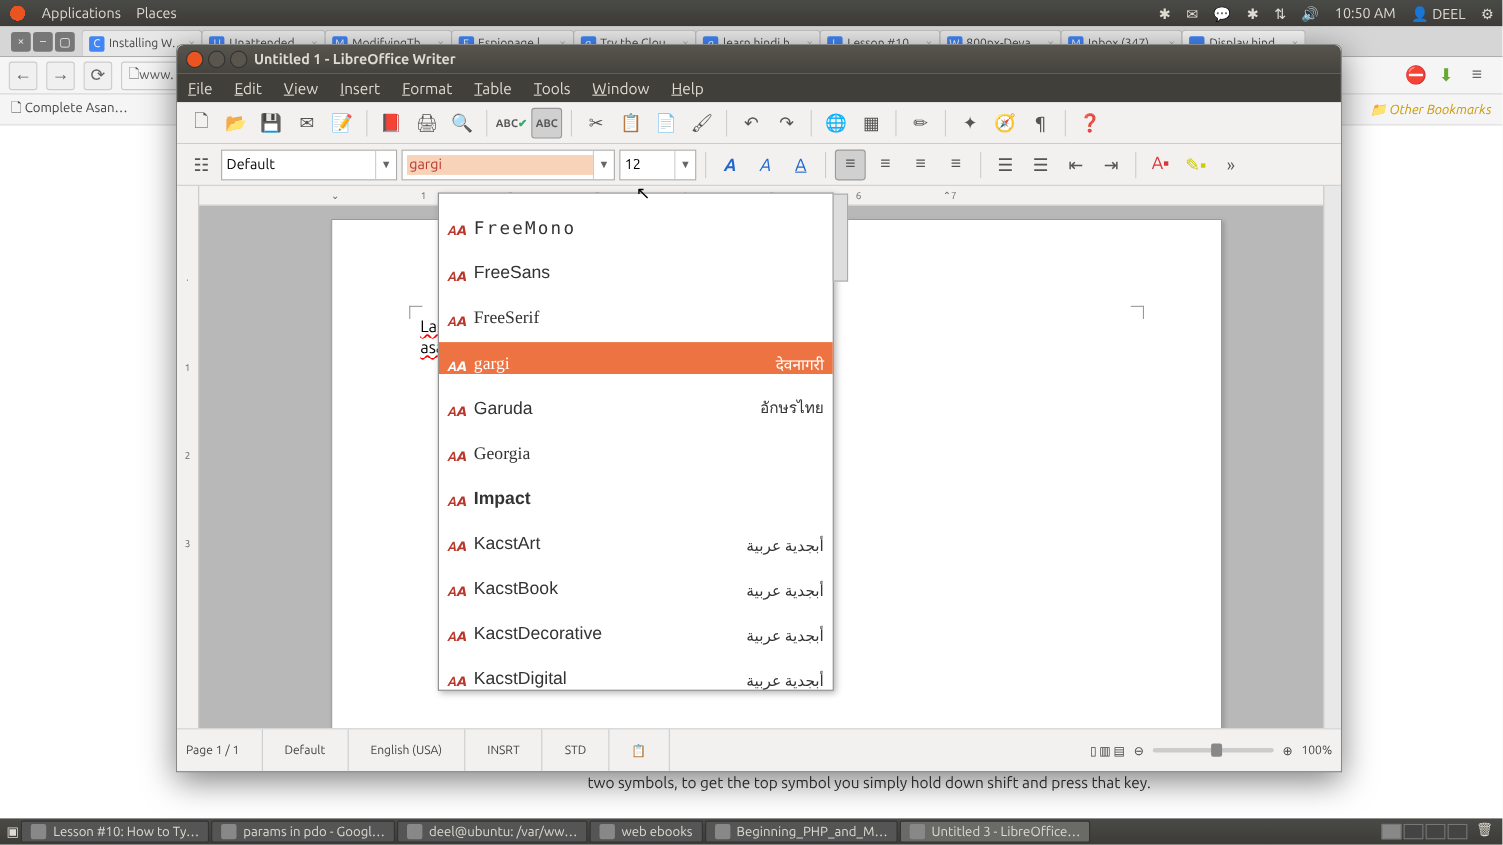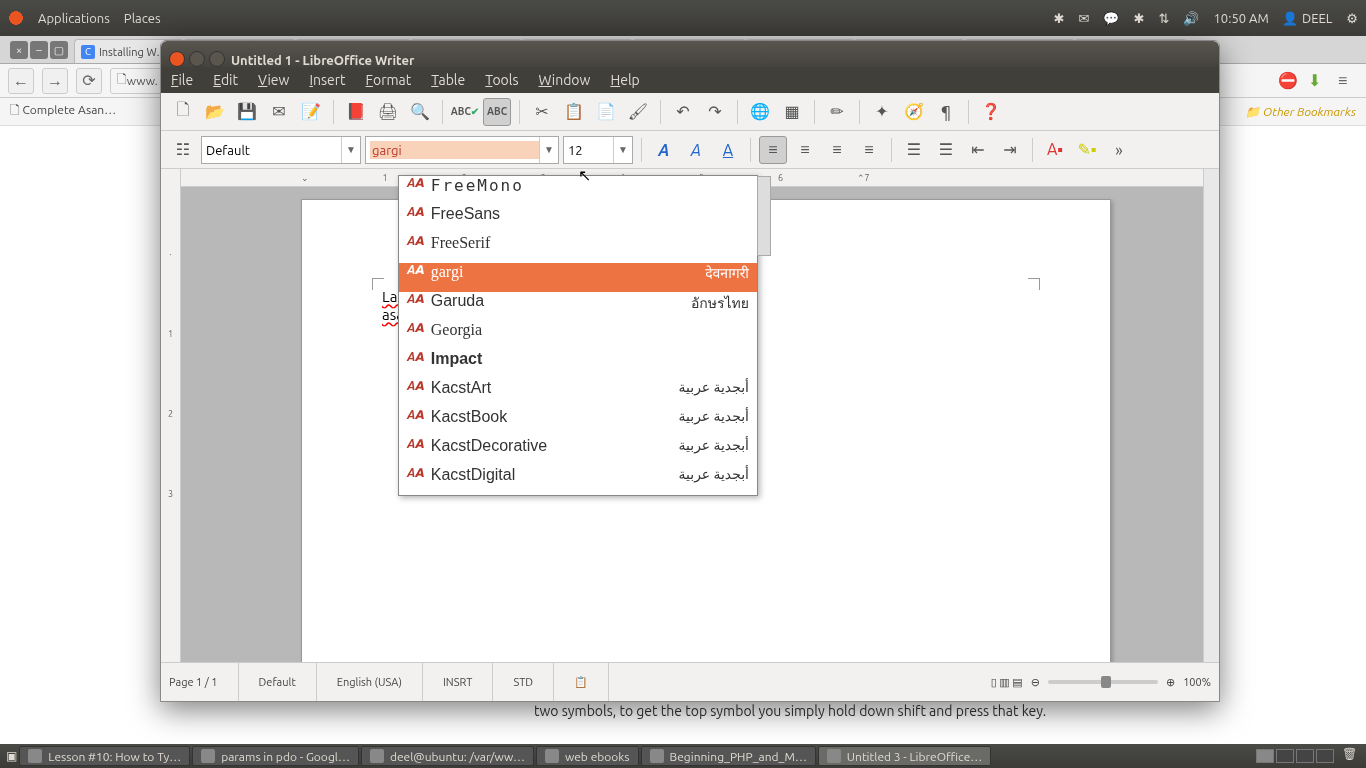--- a/index.html
+++ b/index.html
@@ -1,19 +1,19 @@
 <!DOCTYPE html>
 <html><head>
 <meta charset="utf-8">
 <style>
 * { margin: 0; padding: 0; box-sizing: border-box; font-family: Ubuntu, "Segoe UI", sans-serif; }
 body { width: 1366px; height: 768px; background: #fff; overflow: hidden; position: relative; }
 
 
-.top-panel { height: 36px; background: linear-gradient(#4a4a46, #3c3b37); color: #dfdbd2; display: flex; align-items: center; padding: 0 8px; font-size: 13px; }
+.top-panel { height: 24px; background: linear-gradient(#4a4a46, #3c3b37); color: #dfdbd2; display: flex; align-items: center; padding: 0 8px; font-size: 13px; }
 .top-panel .left { display: flex; gap: 14px; align-items: center;}
 .top-panel .right { margin-left: auto; display: flex; gap: 14px; align-items: center; }
 .ubuntu-logo { width: 16px; height: 16px; background: radial-gradient(circle at 50% 50%, #e95420 60%, transparent 61%); border-radius: 50%; }
 
 
 .browser-tabs { height: 28px; background: #d6d6d6; display: flex; align-items: flex-end; padding-left: 4px; border-bottom: 1px solid #aaa;}
 .win-ctl { display:flex; gap:2px; padding:4px 6px; align-items:center;}
 .win-ctl span{ width:18px;height:18px; background:#777; border-radius:3px; display:flex;align-items:center;justify-content:center;color:#eee;font-size:11px;}
 .btab { height: 24px; background: #e8e8e8; border: 1px solid #b8b8b8; border-bottom: none; border-radius: 4px 4px 0 0; padding: 0 6px; font-size: 11px; color: #444; display: flex; align-items: center; gap: 4px; max-width: 130px; white-space: nowrap; overflow: hidden; margin-right: -1px;}
 .btab .fav{width:14px;height:14px;background:#4285f4;border-radius:2px;font-size:10px;color:#fff;text-align:center;line-height:14px;}
@@ -26,21 +26,21 @@
 .url-bar { flex: 0 0 60px; height: 26px; border: 1px solid #ccc; border-radius: 3px; padding: 0 6px; font-size: 12px; color: #555; display:flex;align-items:center;overflow:hidden;}
 .browser-toolbar .right{margin-left:auto;display:flex;gap:10px;align-items:center;}
 .menu-icon{width:20px;height:20px;color:#666;font-size:16px;}
 
 
 .bookmarks-bar { height: 28px; background: #f5f5f5; border-bottom: 1px solid #ddd; display: flex; align-items: center; padding: 0 10px; font-size: 12px; color: #444;}
 .bookmarks-bar .right{margin-left:auto;display:flex;align-items:center;gap:4px;}
 
 
 .lo-window { position: absolute; left: 160px; top: 40px; width: 1060px; height: 662px; background: #f2f1f0; border: 1px solid #888; border-radius: 6px 6px 0 0; box-shadow: 0 8px 30px rgba(0,0,0,0.5); display:flex; flex-direction:column;}
-.lo-title { height: 26px; background: linear-gradient(#57554e, #45433d); border-radius: 6px 6px 0 0; display: flex; align-items: flex-end; padding: 0 8px; gap: 6px;}
+.lo-title { height: 26px; background: linear-gradient(#57554e, #45433d); border-radius: 6px 6px 0 0; display: flex; align-items: center; padding: 0 8px; gap: 6px;}
 .lo-title .btns{display:flex;gap:4px;}
 .lo-title .wbtn{width:16px;height:16px;border-radius:50%;background:#5a564e;border:1px solid #333;}
 .lo-title .wbtn.close{background:#e95420;}
 .lo-title .txt{color:#dfdbd2;font-size:13px;font-weight:bold;}
 
 .lo-menu { height: 26px; background: #403f3a; display: flex; align-items: center; padding: 0 10px; gap: 20px; color:#dfdbd2; font-size:14px;}
 .lo-menu span{cursor:default;}
 .lo-menu span u{text-decoration:underline;}
 
 .lo-tb1, .lo-tb2 { background: #f2f1f0; border-bottom: 1px solid #ccc; display: flex; align-items: center; padding: 4px 8px; gap: 4px; height:38px;}
@@ -70,21 +70,21 @@
 
 
 .lo-status{height:39px;background:#f2f1f0;border-top:1px solid #ccc;display:flex;align-items:center;font-size:11px;color:#444;padding:0 8px;gap:20px;}
 .lo-status .cell{border-right:1px solid #ccc;padding-right:20px;height:100%;display:flex;align-items:center;}
 .lo-status .zoom{margin-left:auto;display:flex;align-items:center;gap:8px;}
 .zoom-slider{width:110px;height:4px;background:#ccc;border-radius:2px;position:relative;}
 .zoom-slider::after{content:"";position:absolute;left:48%;top:-4px;width:10px;height:12px;background:#888;border-radius:2px;}
 
 
 .font-dropdown{position:absolute;left:398px;top:175px;width:360px;background:#fff;border:1px solid #888;box-shadow:2px 2px 6px rgba(0,0,0,0.3);z-index:100;}
-.font-item{height:29px;display:flex;align-items:flex-start;padding:0 8px;font-size:16px;color:#333;gap:6px;}
+.font-item{height:29px;display:flex;align-items:flex-end;padding:0 8px;font-size:16px;color:#333;gap:6px;margin-top:12px;}
 .font-item.sel{background:#ed7442;color:#fff;}
 .font-item .aicon{font-size:12px;font-weight:bold;color:#b9382c;font-style:italic;}
 .font-item.sel .aicon{color:#fff;}
 .font-item .sample{margin-left:auto;font-size:14px;}
 .font-dd-scroll{position:absolute;right:-14px;top:0;width:14px;height:80px;background:#ddd;border:1px solid #aaa;}
 
 
 .bg-content{position:absolute;left:534px;top:700px;font-size:14px;color:#333;line-height:1.7;width:630px;}
 
 

